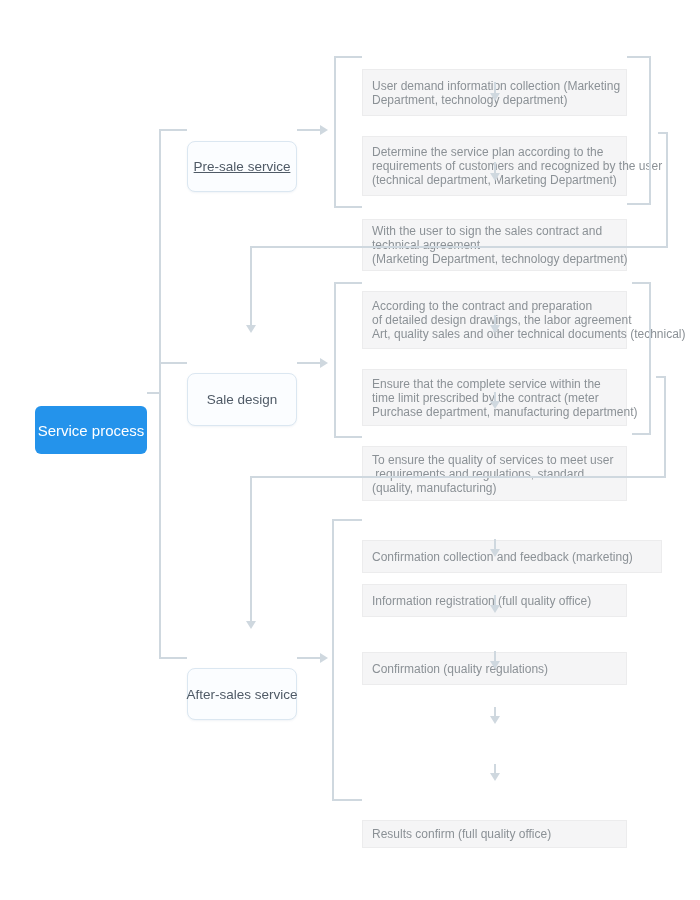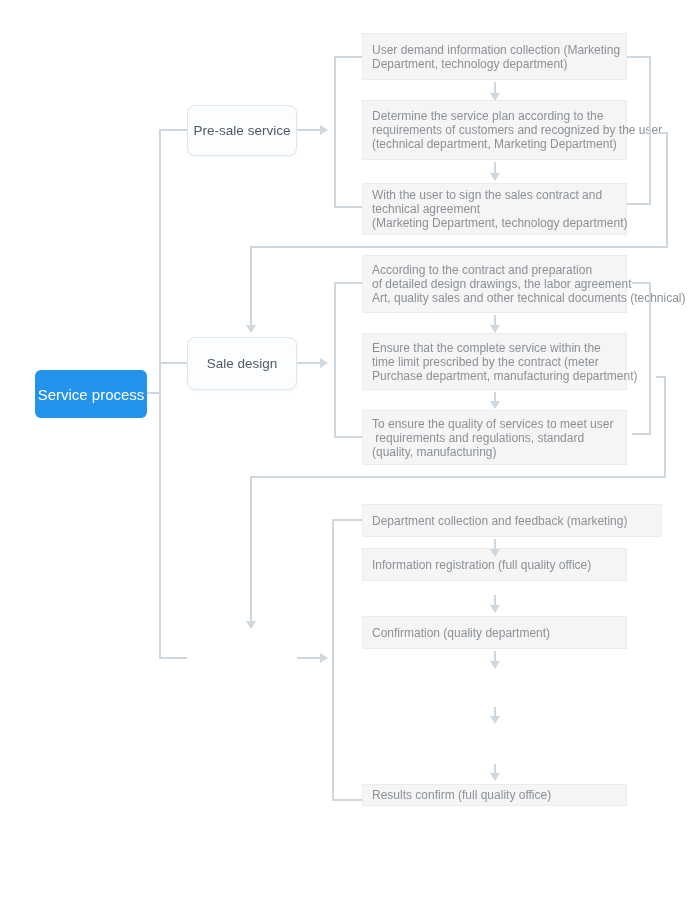--- a/index.html
+++ b/index.html
@@ -1,31 +1,31 @@
 <!DOCTYPE html>
 <html><head>
 <meta charset="utf-8">
 <style>
   html,body{margin:0;padding:0;background:#ffffff;}
   .canvas{
     position:relative;width:700px;height:900px;background:#ffffff;
     font-family:"Liberation Sans", sans-serif;overflow:hidden;
   }
-  .node{position:absolute;box-sizing:border-box;display:flex;align-items:center;}
+  .node{position:absolute;box-sizing:border-box;display:flex;align-items:center;margin-top:36px;}
   .root{
     left:35px;top:370px;width:112px;height:48px;
     background:#2493eb;border-radius:6px;color:#ffffff;
     font-size:15px;justify-content:center;white-space:pre;
   }
   .branch{
     width:110px;background:#fbfdff;border:1px solid #dbe7f1;border-radius:8px;
     color:#4f5a66;font-size:13.5px;justify-content:center;white-space:pre;
     box-shadow:0 1px 2px rgba(160,180,200,0.15);
   }
-  .branch.b1{left:187px;top:105px;height:51px;}
+  .branch.b1{left:187px;top:105px;height:51px;text-decoration:underline;}
   .branch.b2{left:187px;top:337px;height:53px;}
   .branch.b3{left:187px;top:632px;height:52px;}
   .step{
     left:362px;width:265px;background:#f5f5f6;border:1px solid #ececed;
     color:#8b9196;font-size:12px;line-height:14px;white-space:pre;
     padding-left:9px;overflow:visible;
   }
   .ln{position:absolute;background:#cfd8df;}
   .head-right{
     position:absolute;width:0;height:0;
@@ -40,44 +40,45 @@
 </style>
 </head>
 <body>
 
 <div class="canvas">
 
   <div class="node root">Service process</div>
 
   <div class="node branch b1">Pre-sale service</div>
   <div class="node branch b2">Sale design</div>
+  <div class="node branch b3">After-sales service</div>
 
   <div class="node step" style="top:33px;height:47px;">User demand information collection (Marketing
 Department, technology department)</div>
   <div class="node step" style="top:100px;height:60px;">Determine the service plan according to the
 requirements of customers and recognized by the user
 (technical department, Marketing Department)</div>
   <div class="node step" style="top:183px;height:52px;">With the user to sign the sales contract and
 technical agreement
 (Marketing Department, technology department)</div>
 
   <div class="node step" style="top:255px;height:58px;">According to the contract and preparation
 of detailed design drawings, the labor agreement
 Art, quality sales and other technical documents (technical)</div>
   <div class="node step" style="top:333px;height:57px;">Ensure that the complete service within the
 time limit prescribed by the contract (meter
 Purchase department, manufacturing department)</div>
   <div class="node step" style="top:410px;height:55px;">To ensure the quality of services to meet user
  requirements and regulations, standard
 (quality, manufacturing)</div>
 
-  <div class="node step" style="top:504px;height:33px;width:300px;">Department collection and feedback (marketing)</div>
+  <div class="node step" style="top:504px;height:33px;width:300px;">Confirmation collection and feedback (marketing)</div>
   <div class="node step" style="top:548px;height:33px;">Information registration (full quality office)</div>
-  <div class="node step" style="top:616px;height:33px;">Confirmation (quality department)</div>
-  <div class="node step" style="top:784px;height:22px;">Results confirm (full quality office)</div>
+  <div class="node step" style="top:616px;height:33px;">Confirmation (quality regulations)</div>
+  <div class="node step" style="top:784px;height:28px;">Results confirm (full quality office)</div>
 
   <div class="ln" style="left:147px;top:392px;width:14px;height:2px;"></div>
   <div class="ln" style="left:159px;top:129px;width:2px;height:530px;"></div>
   <div class="ln" style="left:161px;top:129px;width:26px;height:2px;"></div>
   <div class="ln" style="left:161px;top:362px;width:26px;height:2px;"></div>
   <div class="ln" style="left:161px;top:657px;width:26px;height:2px;"></div>
 
   <div class="ln" style="left:297px;top:129px;width:23px;height:2px;"></div>
   <div class="head-right" style="left:320px;top:125px;"></div>
   <div class="ln" style="left:334px;top:56px;width:2px;height:152px;"></div>

